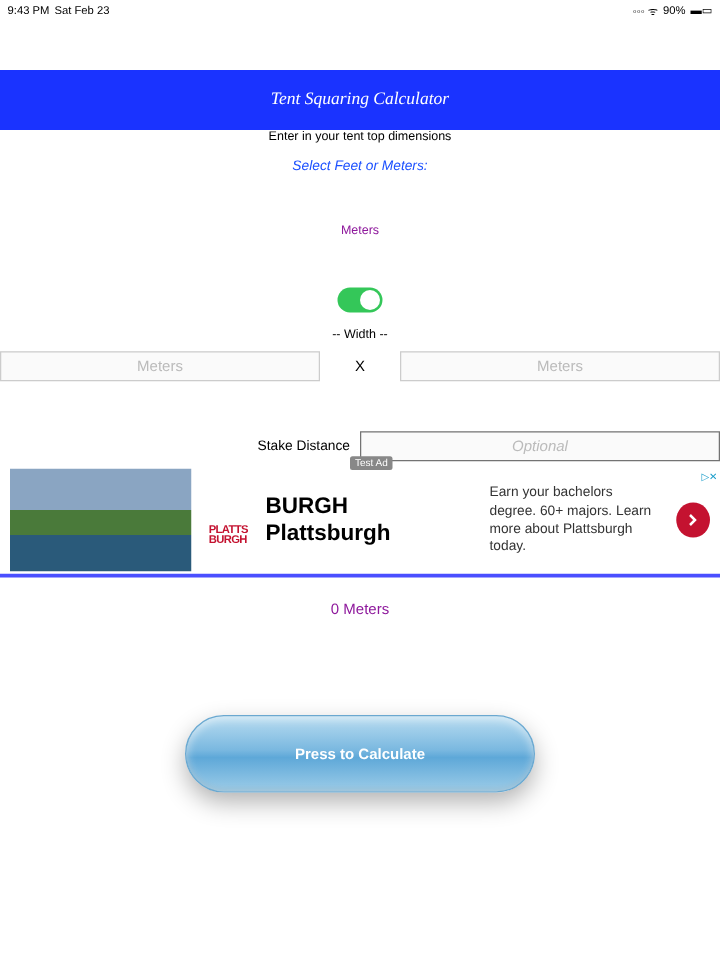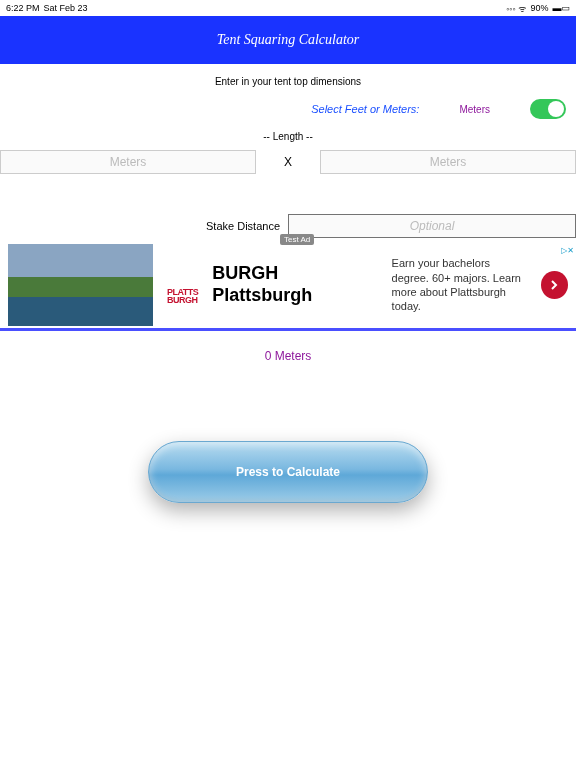--- a/index.html
+++ b/index.html
@@ -23,33 +23,35 @@
     .status-left { display: flex; gap: 4px; }
     .status-right { display: flex; gap: 4px; align-items: center; }
     .header {
       background: #1a33ff;
       color: #fff;
       text-align: center;
       padding: 16px 0;
       font-size: 14px;
       font-family: Georgia, serif;
       font-style: italic;
+      margin-top: 40px;
     }
     .instruction {
       text-align: center;
       font-size: 10px;
       color: #000;
-      padding: 12px 0 8px;
+      padding: 0 0 8px;
     }
     .unit-row {
       display: flex;
       align-items: center;
       justify-content: flex-end;
       padding: 4px 10px 12px;
       gap: 40px;
+      flex-direction: column;
     }
     .unit-label {
       color: #1a4fff;
       font-style: italic;
       font-size: 11px;
     }
     .unit-value {
       color: #8e189c;
       font-size: 10px;
     }
@@ -209,21 +211,21 @@
       box-shadow: 0 8px 20px rgba(0,0,0,0.3), inset 0 2px 8px rgba(255,255,255,0.6), inset 0 -2px 4px rgba(0,0,0,0.1);
       border: 1px solid #6aa8d0;
       font-weight: bold;
     }
   </style>
 </head>
 <body>
 
 <div class="status-bar">
   <div class="status-left">
-    <span>6:22 PM</span>
+    <span>9:43 PM</span>
     <span>Sat Feb 23</span>
   </div>
   <div class="status-right">
     <span>◦◦◦ ᯤ</span>
     <span>90%</span>
     <span>▬▭</span>
   </div>
 </div>
 
 <div class="header">
@@ -234,21 +236,21 @@
 
 <div class="unit-row">
   <span class="unit-label">Select Feet or Meters:</span>
   <span class="unit-value">Meters</span>
   <div class="toggle">
     <div class="toggle-knob"></div>
   </div>
 </div>
 
 <div class="dim-labels">
-  <div>-- Length --</div>
+  <div>-- Width --</div>
 </div>
 
 <div class="input-row">
   <div class="input-field">Meters</div>
   <span class="x-label">X</span>
   <div class="input-field">Meters</div>
 </div>
 
 <div class="stake-row">
   <div class="stake-label">Stake Distance</div>

